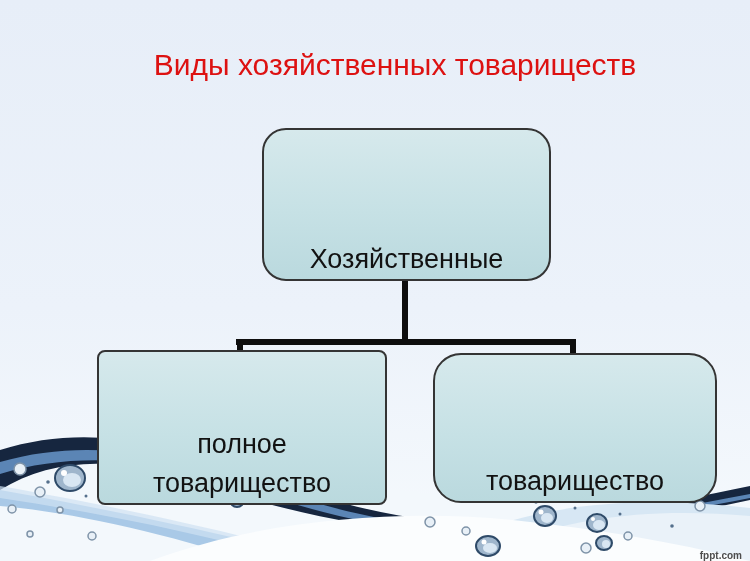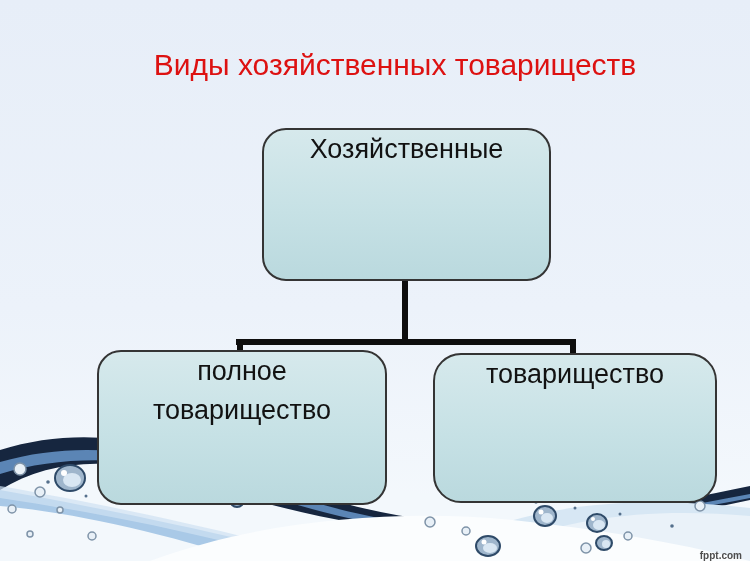--- a/index.html
+++ b/index.html
@@ -17,31 +17,31 @@
     font-size:30px;font-weight:normal;
     color:#dd1111;
     letter-spacing:0px;
     z-index:4;
   }
   
   .node{
     position:absolute;
     background:linear-gradient(180deg,#d6e9ec 0%,#c6e1e5 55%,#bad9de 100%);
     border:2px solid #343434;
-    display:flex;align-items:flex-start;justify-content:center;
+    display:flex;align-items:flex-end;justify-content:center;
     text-align:center;
     color:#121212;
     font-size:27px;
     line-height:39px;
     z-index:3;
   }
   .node .lines{display:block;}
   .node span{display:block;}
   .node-root{left:262px;top:128px;width:285px;height:149px;border-radius:24px;}
-  .node-left{left:97px;top:350px;width:286px;height:151px;border-radius:24px;}
+  .node-left{left:97px;top:350px;width:286px;height:151px;border-radius:8px;}
   .node-right{left:433px;top:353px;width:280px;height:146px;border-radius:28px;}
   
   .conn{position:absolute;background:#0e0e0e;z-index:2;}
   .conn-v-root{left:402px;top:274px;width:6px;height:70px;}
   .conn-h{left:236px;top:339px;width:340px;height:6px;}
   .conn-v-left{left:237px;top:339px;width:6px;height:18px;}
   .conn-v-right{left:570px;top:339px;width:6px;height:21px;}
   
   .water{position:absolute;left:0;bottom:0;width:750px;height:145px;z-index:1;}
   

